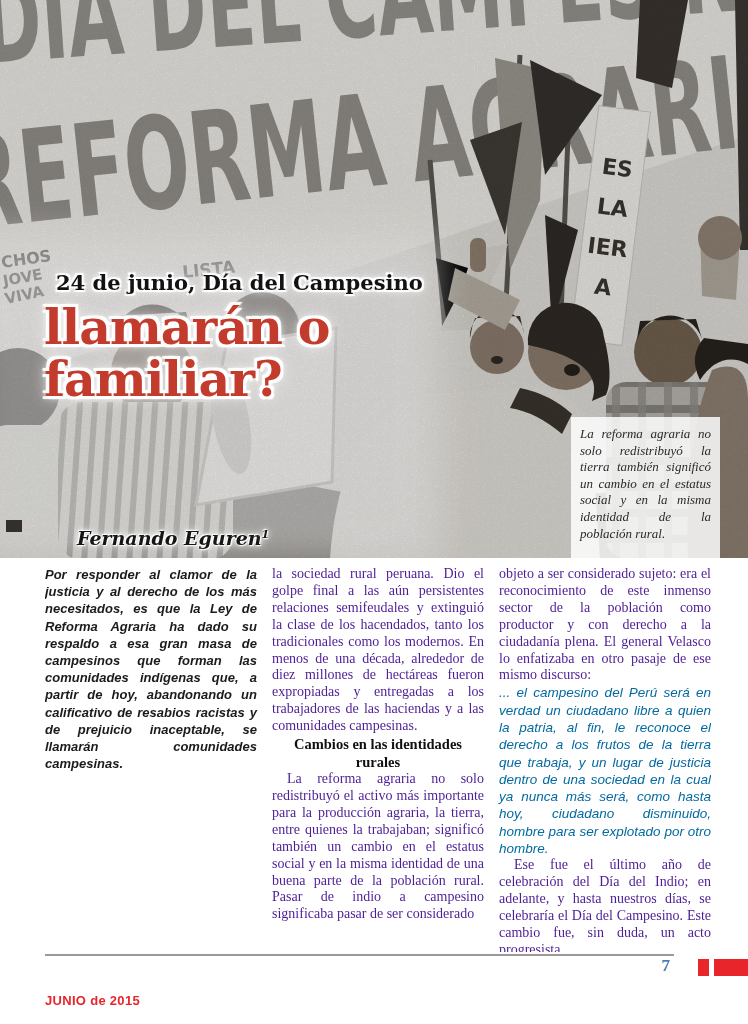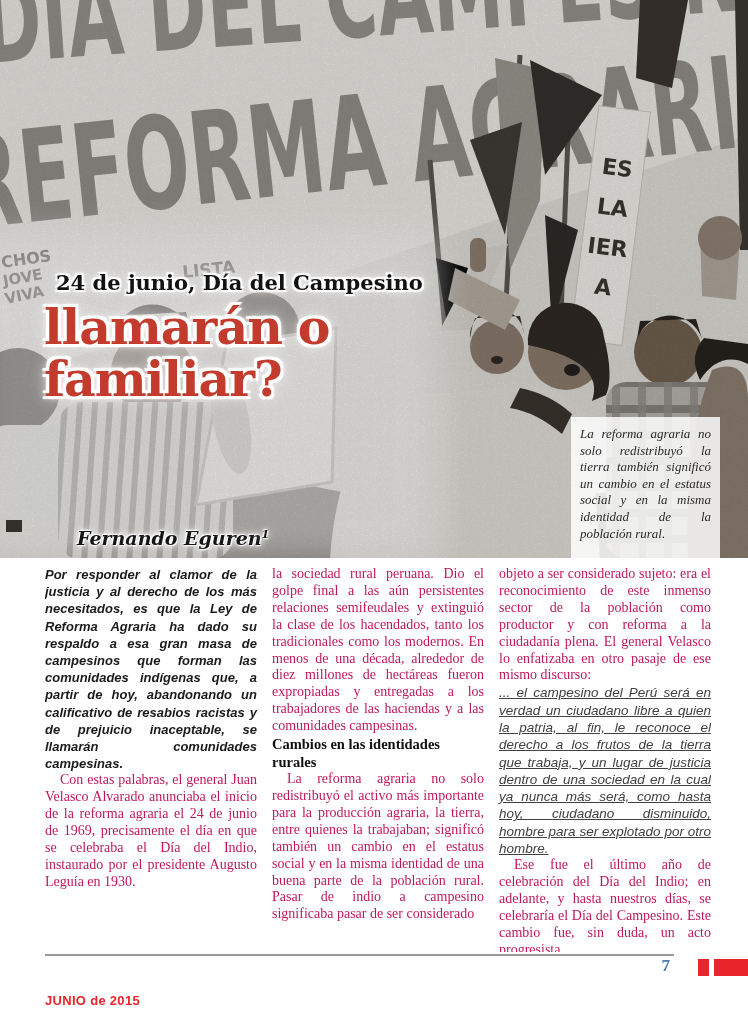--- a/index.html
+++ b/index.html
@@ -17,24 +17,24 @@
   .author{position:absolute;left:45px;top:523px;font:italic 700 19px/24px "DejaVu Serif",serif;color:#161616;
     text-shadow:0 0 3px #fff,0 0 6px #fff,-1px -1px 1px #fff,1px 1px 1px #fff,0 0 10px rgba(255,255,255,.9);margin-left:32px;}
   .author sup{font-size:11px;vertical-align:super;}
   .pullquote{position:absolute;left:556px;top:417px;width:131px;padding:9px 9px 18px;background:rgba(255,255,255,.84);
     font:italic 13px/16.6px "Liberation Serif",serif;color:#2a2a2a;text-align:justify;margin-left:15px;}
   
   .article{position:absolute;left:45px;top:566px;width:666px;height:386px;display:flex;gap:15px;overflow:hidden;}
   .column{flex:1;min-width:0;}
   .article p{margin:0;}
   .lead{font:italic 700 13px/17.2px "Liberation Sans",sans-serif;text-align:justify;color:#1b1b1b;margin-bottom:13px;}
-  .bodytxt{font:14px/16.9px "Liberation Serif",serif;text-align:justify;color:#be185d;}
+  .bodytxt{font:14px/16.9px "Liberation Serif",serif;text-align:justify;color:#4c1d95;}
   .indented{text-indent:15px;}
-  .heading{font:700 14.5px/18px "Liberation Serif",serif;color:#101010;margin:10px 6px 5px;}
-  .quote{font:italic 13.5px/17.3px "Liberation Sans",sans-serif;text-align:justify;color:#404040;margin:10px 0;text-decoration:underline;}
+  .heading{font:700 14.5px/18px "Liberation Serif",serif;text-align:center;color:#101010;margin:10px 6px 5px;}
+  .quote{font:italic 13.5px/17.3px "Liberation Sans",sans-serif;text-align:justify;color:#0369a1;margin:10px 0;}
   
   .footer-rule{position:absolute;left:45px;top:954px;width:629px;height:2px;background:#9a9a9a;}
   .footer-issue{position:absolute;left:45px;top:960px;font:700 13px/17px "Liberation Sans",sans-serif;color:#e8252b;letter-spacing:.3px;margin-top:32px;}
   .page-number{position:absolute;left:636px;top:956px;width:34px;text-align:right;
     font:700 17px/20px "Liberation Serif",serif;color:#4a7ab7;}
   .corner-sq{position:absolute;left:698px;top:959px;width:11px;height:17px;background:#e8252b;}
   .corner-bar{position:absolute;left:714px;top:959px;width:34px;height:17px;background:#e8252b;}
 </style>
 </head>
 <body>
@@ -161,29 +161,28 @@
   </div>
   <div class="author">
     <span>Fernando Eguren</span><sup>1</sup>
   </div>
 
   <div class="pullquote">La reforma agraria no solo redistribuyó la tierra también significó un cambio en el estatus social y en la misma identidad de la población rural.</div>
 
   <div class="article">
     <div class="column">
       <p class="lead">Por responder al clamor de la justicia y al derecho de los más necesitados, es que la Ley de Reforma Agraria ha dado su respaldo a esa gran masa de campesinos que forman las comunidades indígenas que, a partir de hoy, abandonando un calificativo de resabios racistas y de prejuicio inaceptable, se llamarán comunidades campesinas.</p>
-      <p class="bodytxt indented">Con estas palabras, el general Juan Velasco Alvarado anunciaba el inicio de la reforma agraria el 24 de junio de 1969, precisamente el día en que se celebraba el Día del Indio, instaurado por el presidente Augusto Leguía en 1930.</p>
     </div>
     <div class="column">
       <p class="bodytxt">la sociedad rural peruana. Dio el golpe final a las aún persistentes relaciones semifeudales y extinguió la clase de los hacendados, tanto los tradicionales como los modernos. En menos de una década, alrededor de diez millones de hectáreas fueron expropiadas y entregadas a los trabajadores de las haciendas y a las comunidades campesinas.</p>
       <p class="heading">Cambios en las identidades rurales</p>
       <p class="bodytxt indented">La reforma agraria no solo redistribuyó el activo más importante para la producción agraria, la tierra, entre quienes la trabajaban; significó también un cambio en el estatus social y en la misma identidad de una buena parte de la población rural. Pasar de indio a campesino significaba pasar de ser considerado</p>
     </div>
     <div class="column">
-      <p class="bodytxt">objeto a ser considerado sujeto: era el reconocimiento de este inmenso sector de la población como productor y con reforma a la ciudadanía plena. El general Velasco lo enfatizaba en otro pasaje de ese mismo discurso:</p>
+      <p class="bodytxt">objeto a ser considerado sujeto: era el reconocimiento de este inmenso sector de la población como productor y con derecho a la ciudadanía plena. El general Velasco lo enfatizaba en otro pasaje de ese mismo discurso:</p>
       <p class="quote">... el campesino del Perú será en verdad un ciudadano libre a quien la patria, al fin, le reconoce el derecho a los frutos de la tierra que trabaja, y un lugar de justicia dentro de una sociedad en la cual ya nunca más será, como hasta hoy, ciudadano disminuido, hombre para ser explotado por otro hombre.</p>
       <p class="bodytxt indented">Ese fue el último año de celebración del Día del Indio; en adelante, y hasta nuestros días, se celebraría el Día del Campesino. Este cambio fue, sin duda, un acto progresista.</p>
     </div>
   </div>
 
   <div class="footer-rule"></div>
   <div class="footer-issue">JUNIO de 2015</div>
   <div class="page-number">7</div>
   <div class="corner-sq"></div>
   <div class="corner-bar"></div>

